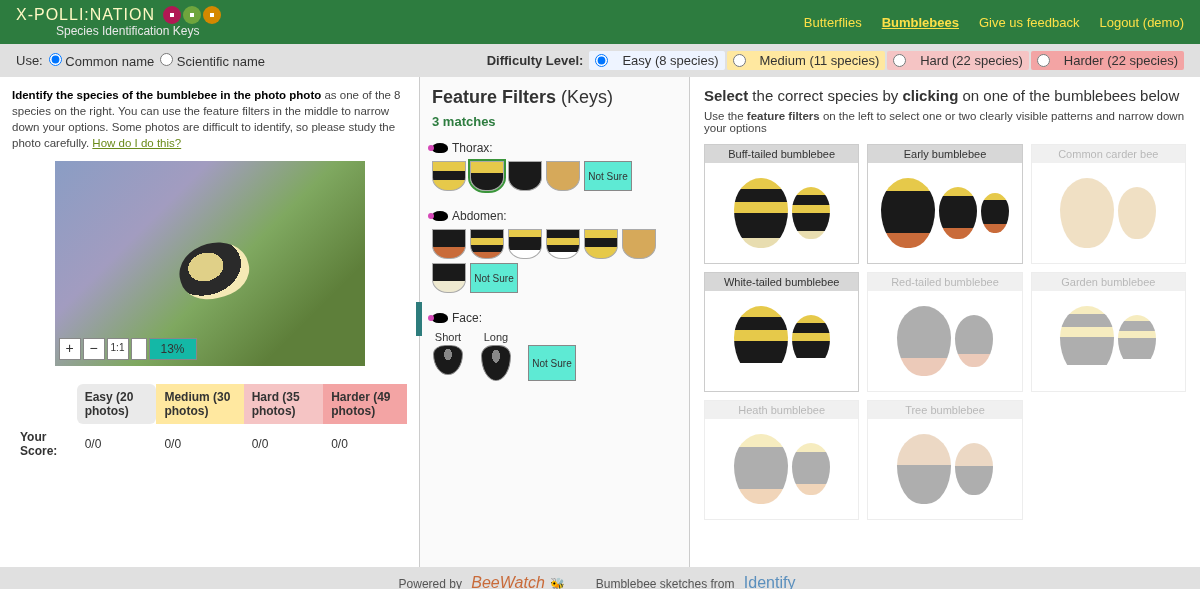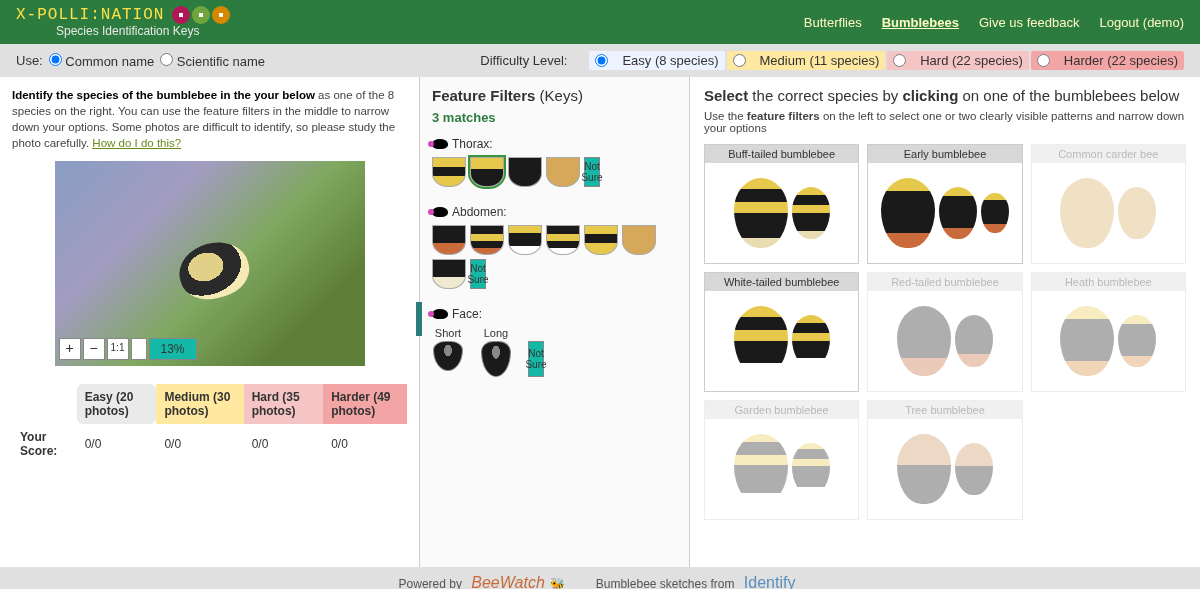--- a/index.html
+++ b/index.html
@@ -2,36 +2,36 @@
 <html><head>
 <meta charset="utf-8">
 <style>
   * { box-sizing: border-box; margin: 0; padding: 0; }
   body { font-family: Arial, Helvetica, sans-serif; font-size: 12px; color: #333; background: #fff; width: 1200px; }
   
   
   .header { background: #2d7c3f; color: #fff; padding: 6px 16px; display: flex; align-items: center; justify-content: space-between; }
   .header-left { display: flex; flex-direction: column; }
   .logo-row { display: flex; align-items: center; gap: 8px; }
-  .logo-text { font-size: 16px; font-weight: 300; letter-spacing: 1px; color: #fde047; font-family: Liberation Mono, monospace; }
+  .logo-text { font-size: 16px; font-weight: 300; letter-spacing: 1px; color: #fef9c3; }
   .logo-icons { display: flex; gap: 2px; }
   .logo-icon { width: 18px; height: 18px; border-radius: 50%; display: inline-block; }
   .logo-icon.i1 { background: radial-gradient(circle, #fff 20%, #b01853 20%); }
   .logo-icon.i2 { background: radial-gradient(circle, #fff 20%, #6fa53d 20%); }
   .logo-icon.i3 { background: radial-gradient(circle, #fff 20%, #d48800 20%); }
   .subtitle { font-size: 12px; margin-left: 40px; color: #e8e8e8; }
   .header-nav { display: flex; gap: 20px; font-size: 13px; align-items: center; }
-  .header-nav a { color: #fef9c3; text-decoration: none; }
+  .header-nav a { color: #fde047; text-decoration: none; }
   .header-nav a.active { text-decoration: underline; font-weight: bold; }
 
   
   .topstrip { background: #e0e0e0; padding: 7px 16px; display: flex; justify-content: space-between; align-items: center; font-size: 13px; }
   .use-block { display: flex; align-items: center; gap: 6px; }
   .diff-block { display: flex; align-items: center; gap: 2px; }
-  .diff-label { font-weight: normal; margin-right: 20px; padding-left: 20px; }
+  .diff-label { font-weight: bold; margin-right: 4px; padding-left: 20px; }
   .diff-opt { padding: 2px 6px; border-radius: 2px; display: flex; align-items: center; gap: 12px; }
   .diff-opt.easy { background: #eef4ff; }
   .diff-opt.medium { background: #ffe8a0; }
   .diff-opt.hard { background: #f5c4c4; }
   .diff-opt.harder { background: #f3a4a4; }
   .diff-opt input { margin-right: 2px; }
 
   
   .main { display: flex; height: 490px; }
   .col-left { width: 420px; padding: 10px 12px; border-right: 1px solid #ccc; overflow: hidden; }
@@ -51,31 +51,31 @@
   .score-table { margin-top: 18px; width: 100%; border-collapse: collapse; font-size: 12px; }
   .score-table th { padding: 6px 8px; text-align: left; font-weight: bold; }
   .score-table td { padding: 6px 8px; }
   .th-easy { background: #eaeaea; border-radius: 6px; }
   .th-medium { background: #ffe8a0; }
   .th-hard { background: #f5c4c4; }
   .th-harder { background: #f3a4a4; }
   .score-lbl-cell { font-weight: bold; padding-right: 8px; }
 
   
-  .ff-title { font-size: 15px; margin-bottom: 6px; }
+  .ff-title { font-size: 18px; margin-bottom: 6px; }
   .ff-title b { font-weight: bold; }
   .matches { color: #2d7c3f; font-weight: bold; font-size: 13px; margin-bottom: 12px; }
   .ff-group { margin-bottom: 18px; }
   .ff-grp-label { font-size: 12px; margin-bottom: 6px; display:flex; align-items:center; gap:4px; }
   .bee-ic { width:16px; height:10px; background:#000; border-radius: 50% 50% 40% 40%; display:inline-block; position:relative; }
   .bee-ic::before { content:''; position:absolute; left:-4px; top:2px; width:6px; height:6px; background:#d648b8; border-radius:50%; }
   .swatch-row { display:flex; flex-wrap: wrap; gap:4px; }
   .swatch { width: 34px; height: 30px; border: 1px solid #aaa; cursor:pointer; border-radius: 0 0 45% 45%; }
   .swatch.sel { outline: 2px solid #3a953a; }
-  .notsure { width: 16px; height: 30px; border:1px solid #888; font-size:10px; display:flex; align-items:center; justify-content:center; text-align:center; line-height:1.1; cursor:pointer; background:#14b8a6; }
+  .notsure { width: 48px; height: 30px; border:1px solid #888; font-size:10px; display:flex; align-items:center; justify-content:center; text-align:center; line-height:1.1; cursor:pointer; background:#5eead4; }
   
   .th1 { background: linear-gradient(#e6c94a 0 33%, #1a1a1a 33% 66%, #e6c94a 66%); }
   .th2 { background: linear-gradient(#e6c94a 0 40%, #1a1a1a 40%); }
   .th3 { background: #1a1a1a; }
   .th4 { background: #d6a95a; }
   
   .ab1 { background: linear-gradient(#1a1a1a 0 60%, #c96b3a 60%); }
   .ab2 { background: linear-gradient(#1a1a1a 0 30%, #e6c94a 30% 55%, #1a1a1a 55% 80%, #c96b3a 80%); }
   .ab3 { background: linear-gradient(#e6c94a 0 25%, #1a1a1a 25% 70%, #fff 70%); }
   .ab4 { background: linear-gradient(#1a1a1a 0 30%, #e6c94a 30% 55%, #1a1a1a 55% 80%, #fff 80%); }
@@ -162,21 +162,21 @@
         <input type="radio" name="diff" style="">
         <span>Harder (22 species)</span>
       </label>
   </div>
 </div>
 
 <div class="main">
 
   <div class="col-left">
     <p class="instr">
-      <b>Identify the species of the bumblebee in the your below</b><span> as one of the 8 species on the right. You can use the feature filters in the middle to narrow down your options. Some photos are difficult to identify, so please study the photo carefully. </span><a href="#">How do I do this?</a>
+      <b>Identify the species of the bumblebee in the photo photo</b><span> as one of the 8 species on the right. You can use the feature filters in the middle to narrow down your options. Some photos are difficult to identify, so please study the photo carefully. </span><a href="#">How do I do this?</a>
     </p>
     <div class="photo-wrap">
       <div class="photo"></div>
       <div class="zoom-ctrls">
         <div class="zoom-btn">+</div>
         <div class="zoom-btn">−</div>
         <div class="zoom-btn" style="font-size:10px">1:1</div>
         <div class="zoom-btn" style="width:16px"></div>
         <div class="zoom-val">13%</div>
       </div>
@@ -294,31 +294,31 @@
           </div>
         </div>
         <div class="sp-card faded">
           <div class="sp-name">Red-tailed bumblebee</div>
           <div class="sp-img">
             <div class="bee-body bee-lg bee-red"></div>
             <div class="bee-body bee-md bee-red"></div>
           </div>
         </div>
         <div class="sp-card faded">
+          <div class="sp-name">Garden bumblebee</div>
+          <div class="sp-img">
+            <div class="bee-body bee-lg bee-garden"></div>
+            <div class="bee-body bee-md bee-garden"></div>
+          </div>
+        </div>
+        <div class="sp-card faded">
           <div class="sp-name">Heath bumblebee</div>
           <div class="sp-img">
             <div class="bee-body bee-lg bee-heath"></div>
             <div class="bee-body bee-md bee-heath"></div>
-          </div>
-        </div>
-        <div class="sp-card faded">
-          <div class="sp-name">Garden bumblebee</div>
-          <div class="sp-img">
-            <div class="bee-body bee-lg bee-garden"></div>
-            <div class="bee-body bee-md bee-garden"></div>
           </div>
         </div>
         <div class="sp-card faded">
           <div class="sp-name">Tree bumblebee</div>
           <div class="sp-img">
             <div class="bee-body bee-lg bee-tree"></div>
             <div class="bee-body bee-md bee-tree"></div>
           </div>
         </div>
       </div>

